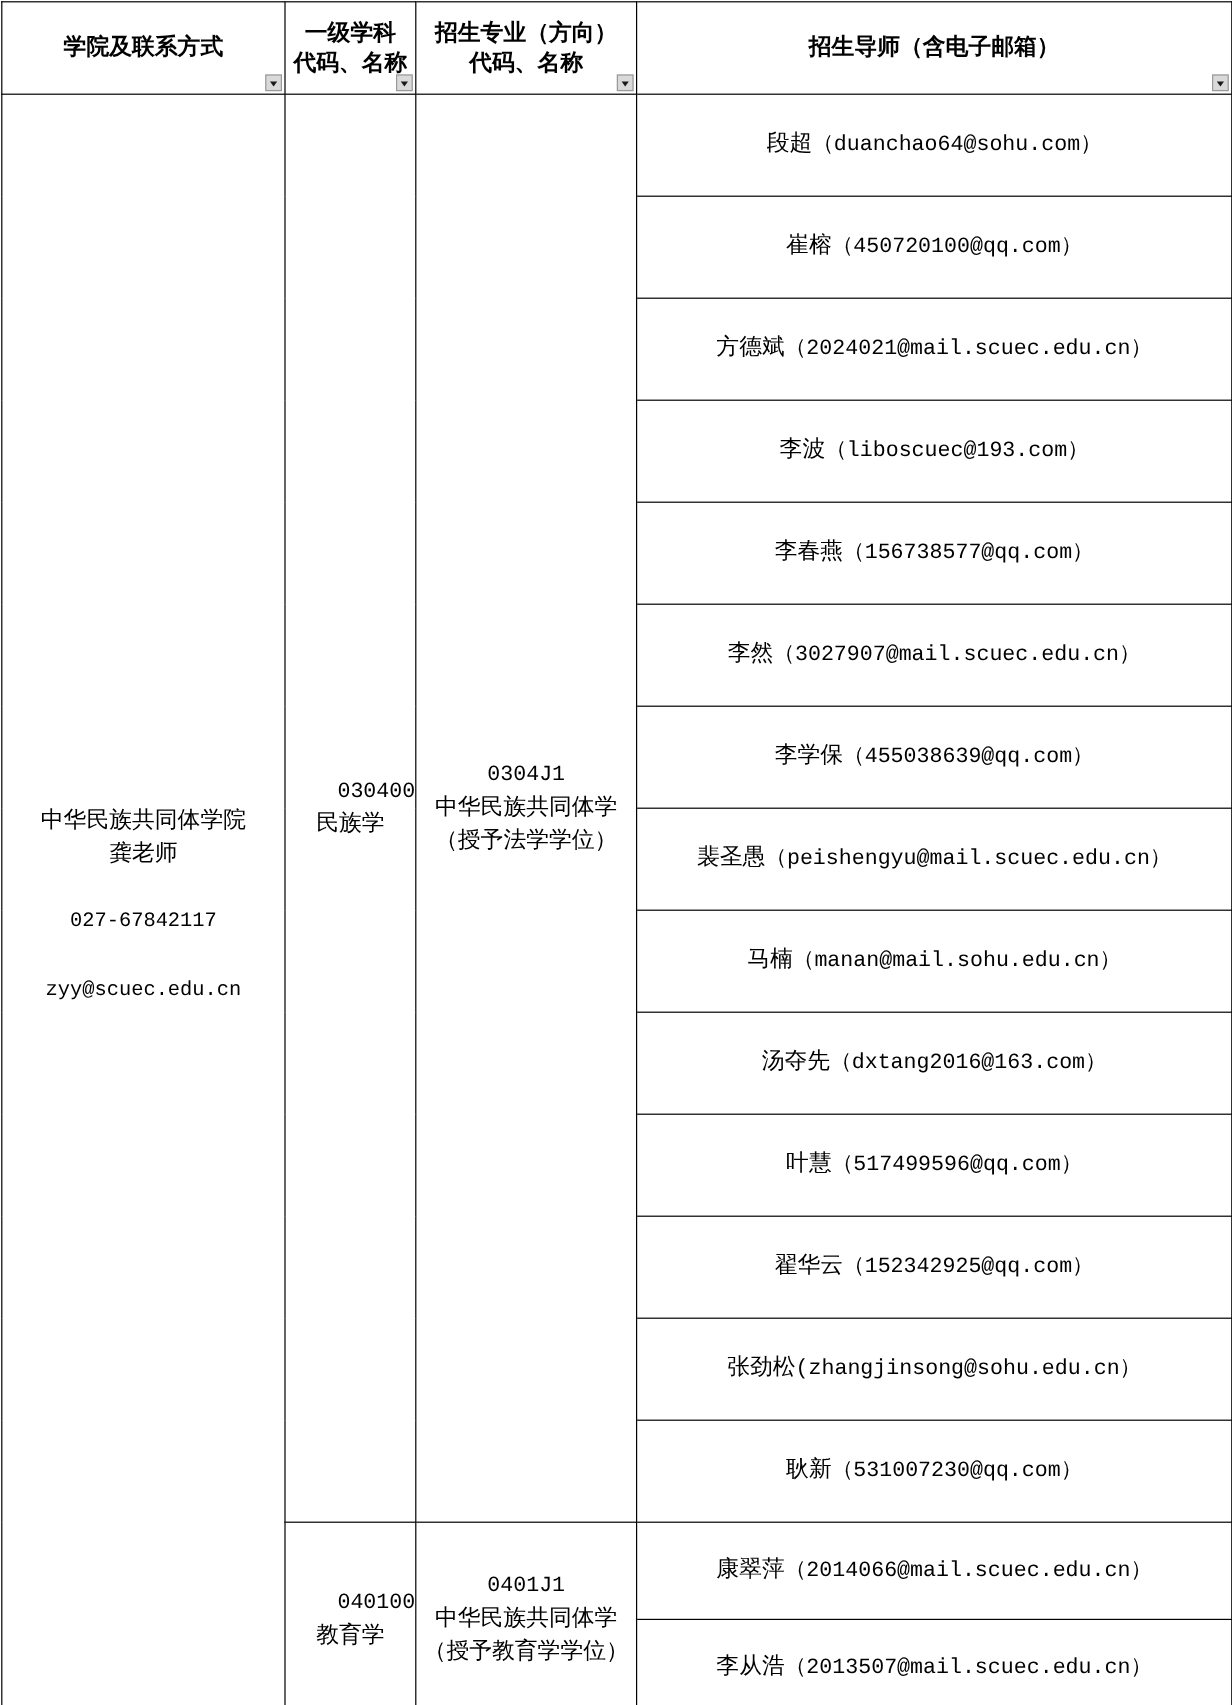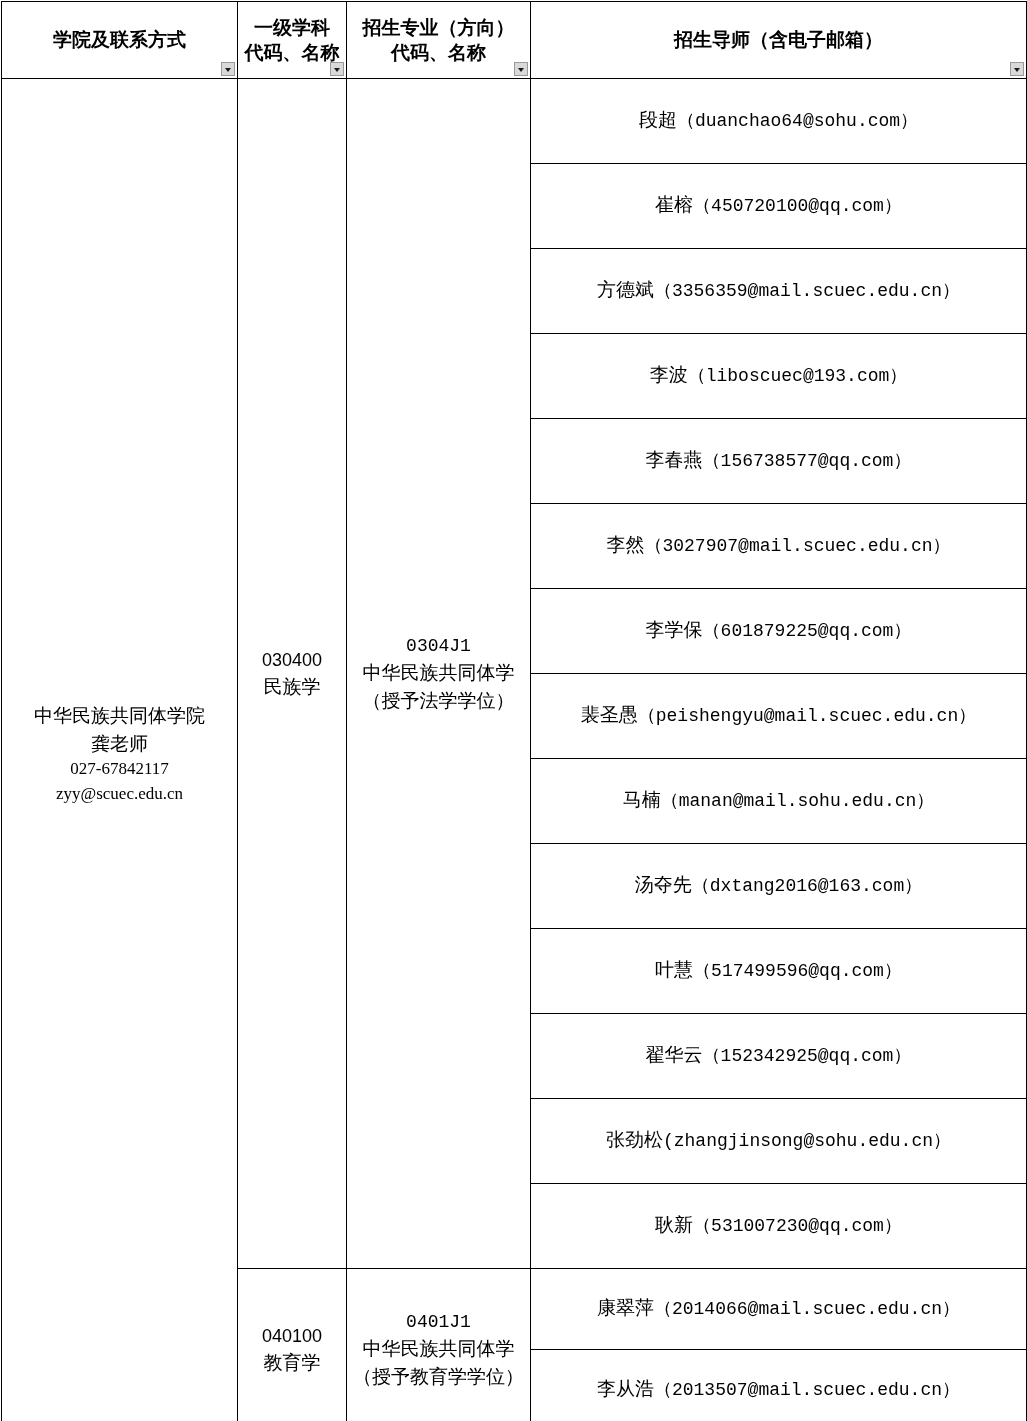--- a/index.html
+++ b/index.html
@@ -72,31 +72,33 @@
     border-right: 3px solid transparent;
     border-top: 4px solid #1a1a1a;
   }
 
   td.college {
     font-size: 19px;
     line-height: 1.45;
     font-family: "Liberation Serif", serif;
   }
   td.college .mono {
-    font-family: Liberation Serif, serif;
+    font-family: Liberation Mono, monospace;
     font-size: 17px;
     letter-spacing: 0px;
+    margin-top: 32px;
   }
   td.discipline {
     font-size: 19px;
     line-height: 1.45;
   }
   td.discipline .mono {
-    font-family: Liberation Sans, sans-serif;
+    font-family: Liberation Mono, monospace;
     font-size: 18px;
+    text-align: right;
   }
   td.major {
     font-size: 19px;
     line-height: 1.45;
     padding: 4px 6px;
     margin-left: 28px;
   }
   td.major .mono {
     font-family: "Liberation Mono", "DejaVu Sans Mono", monospace;
     font-size: 18px;
@@ -178,41 +180,41 @@
         </td>
       </tr>
 
       <tr>
         <td class="advisor">
           <span class="cjk">崔榕</span><span class="mono">（450720100@qq.com）</span>
         </td>
       </tr>
       <tr>
         <td class="advisor">
-          <span class="cjk">方德斌</span><span class="mono">（3356359@mail.scuec.edu.cn）</span>
+          <span class="cjk">方德斌</span><span class="mono">（2024021@mail.scuec.edu.cn）</span>
         </td>
       </tr>
       <tr>
         <td class="advisor">
           <span class="cjk">李波</span><span class="mono">（liboscuec@193.com）</span>
         </td>
       </tr>
       <tr>
         <td class="advisor">
           <span class="cjk">李春燕</span><span class="mono">（156738577@qq.com）</span>
         </td>
       </tr>
       <tr>
         <td class="advisor">
           <span class="cjk">李然</span><span class="mono">（3027907@mail.scuec.edu.cn）</span>
         </td>
       </tr>
       <tr>
         <td class="advisor">
-          <span class="cjk">李学保</span><span class="mono">（601879225@qq.com）</span>
+          <span class="cjk">李学保</span><span class="mono">（455038639@qq.com）</span>
         </td>
       </tr>
       <tr>
         <td class="advisor">
           <span class="cjk">裴圣愚</span><span class="mono">（peishengyu@mail.scuec.edu.cn）</span>
         </td>
       </tr>
       <tr>
         <td class="advisor">
           <span class="cjk">马楠</span><span class="mono">（manan@mail.sohu.edu.cn）</span>

